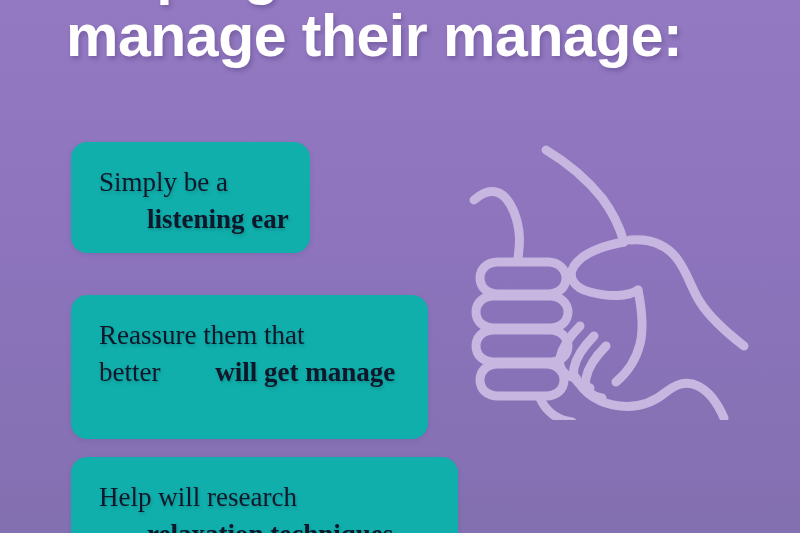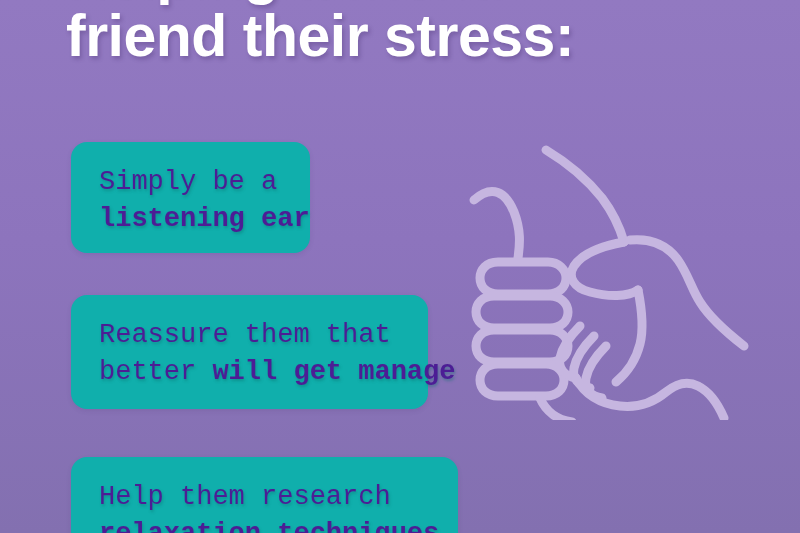--- a/index.html
+++ b/index.html
@@ -50,43 +50,43 @@
     position: absolute;
     background: #10afac;
     border-radius: 16px;
     box-sizing: border-box;
     box-shadow: 0 2px 5px rgba(64, 42, 102, 0.12);
   }
   .card-text {
     position: absolute;
     left: 28px;
     top: 22px;
-    color: #4c1d95;
-    font-family: Liberation Mono, monospace;
+    color: #0f172a;
+    font-family: Liberation Serif, serif;
     font-size: 27px;
     line-height: 37px;
     font-weight: normal;
     text-shadow: 1px 2px 3px rgba(12, 110, 108, 0.45);
     white-space: nowrap;
   }
-  .card-text b { font-weight: bold; }
+  .card-text b { font-weight: bold; margin-left: 48px; }
   .card-line { display: block; }
 
   #card-1 { left: 71px; top: 142px;  width: 239px; height: 111px; }
-  #card-2 { left: 71px; top: 295px;  width: 357px; height: 114px; }
+  #card-2 { left: 71px; top: 295px;  width: 357px; height: 144px; }
   #card-3 { left: 71px; top: 457px;  width: 387px; height: 112px; }
 </style>
 </head>
 <body>
 
 <div id="poster">
 
   <div class="heading">
     <span class="hline">Helping a friend</span>
-    <span class="hline">friend their stress:</span>
+    <span class="hline">manage their manage:</span>
   </div>
 
   <div class="illustration">
     <svg viewBox="0 0 310 280" fill="none" xmlns="http://www.w3.org/2000/svg" stroke="#c6b6e0" stroke-width="9" stroke-linecap="round" stroke-linejoin="round">
 
       <path d="M12 60 C 30 44, 44 52, 52 72 C 59 90, 58 104, 56 118"></path>
 
       <path d="M36 122 C 24 122, 18 130, 18 138 C 18 147, 25 154, 36 154
                L 86 154 C 97 154, 104 147, 104 138 C 104 130, 97 122, 86 122 Z"></path>
       <path d="M32 156 C 20 156, 14 164, 14 172 C 14 181, 21 188, 32 188
@@ -126,18 +126,18 @@
 
   <div class="card" id="card-2">
     <div class="card-text">
       <span class="card-line">Reassure them that</span>
       <span class="card-line"><span>better </span><b>will get manage</b></span>
     </div>
   </div>
 
   <div class="card" id="card-3">
     <div class="card-text">
-      <span class="card-line">Help them research</span>
+      <span class="card-line">Help will research</span>
       <span class="card-line"><b>relaxation techniques</b></span>
     </div>
   </div>
 
 </div>
 
 </body></html>

